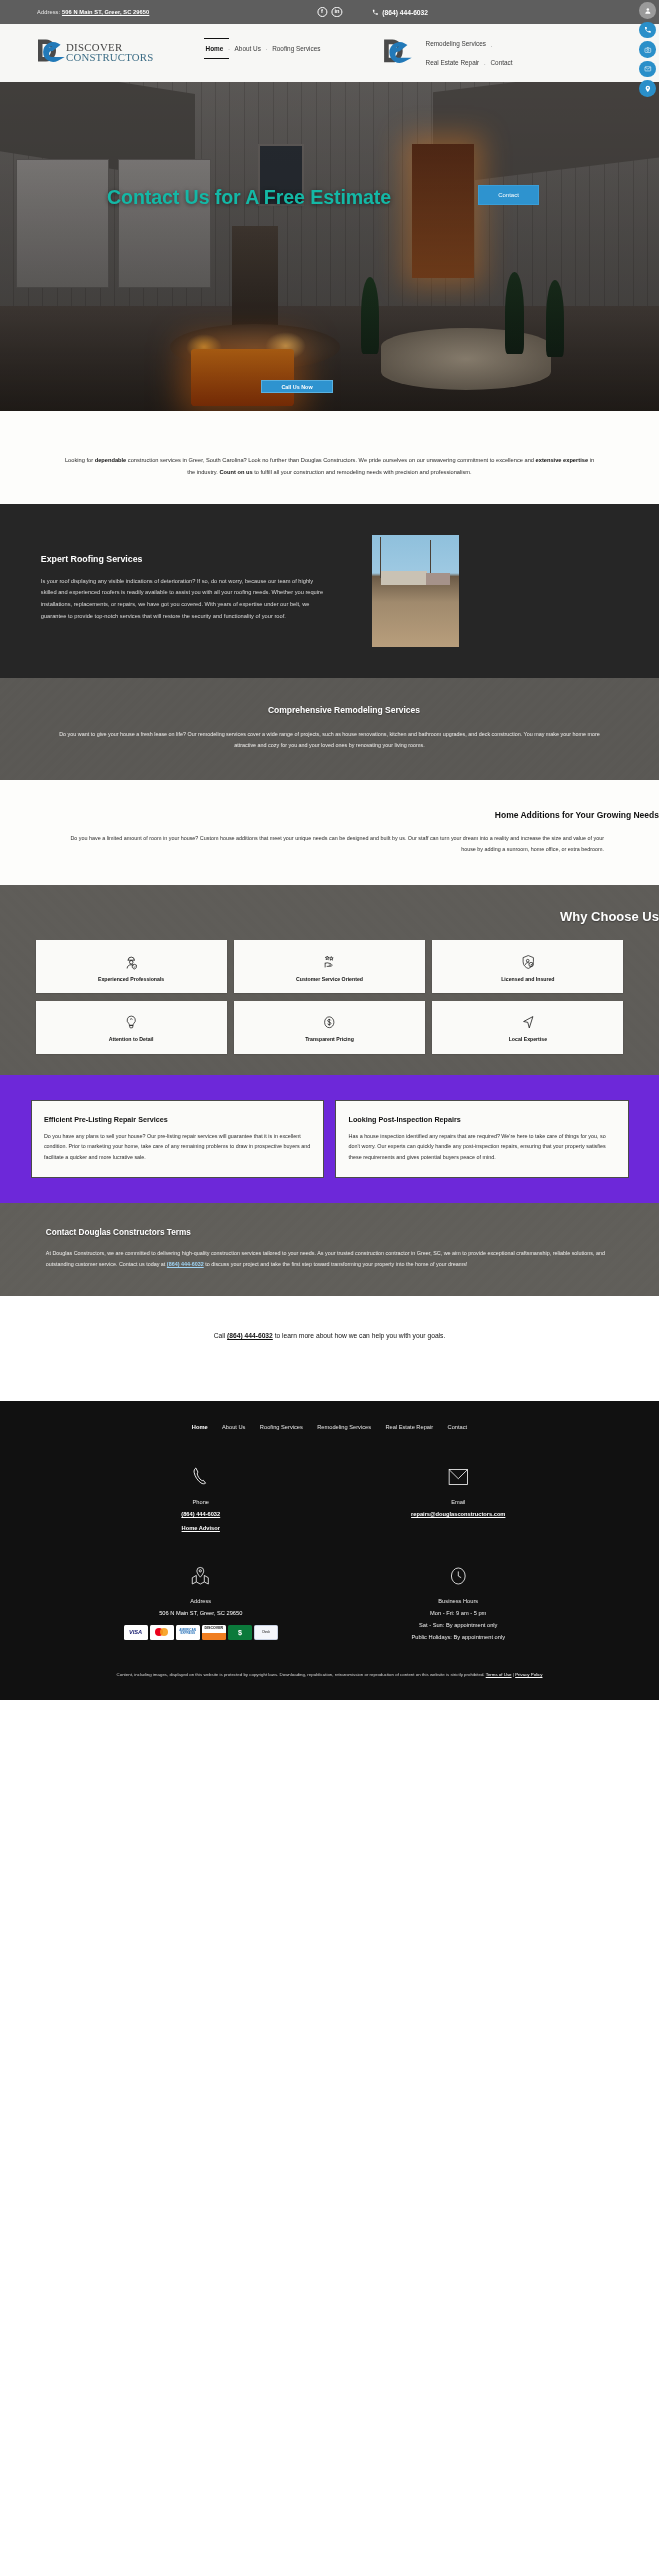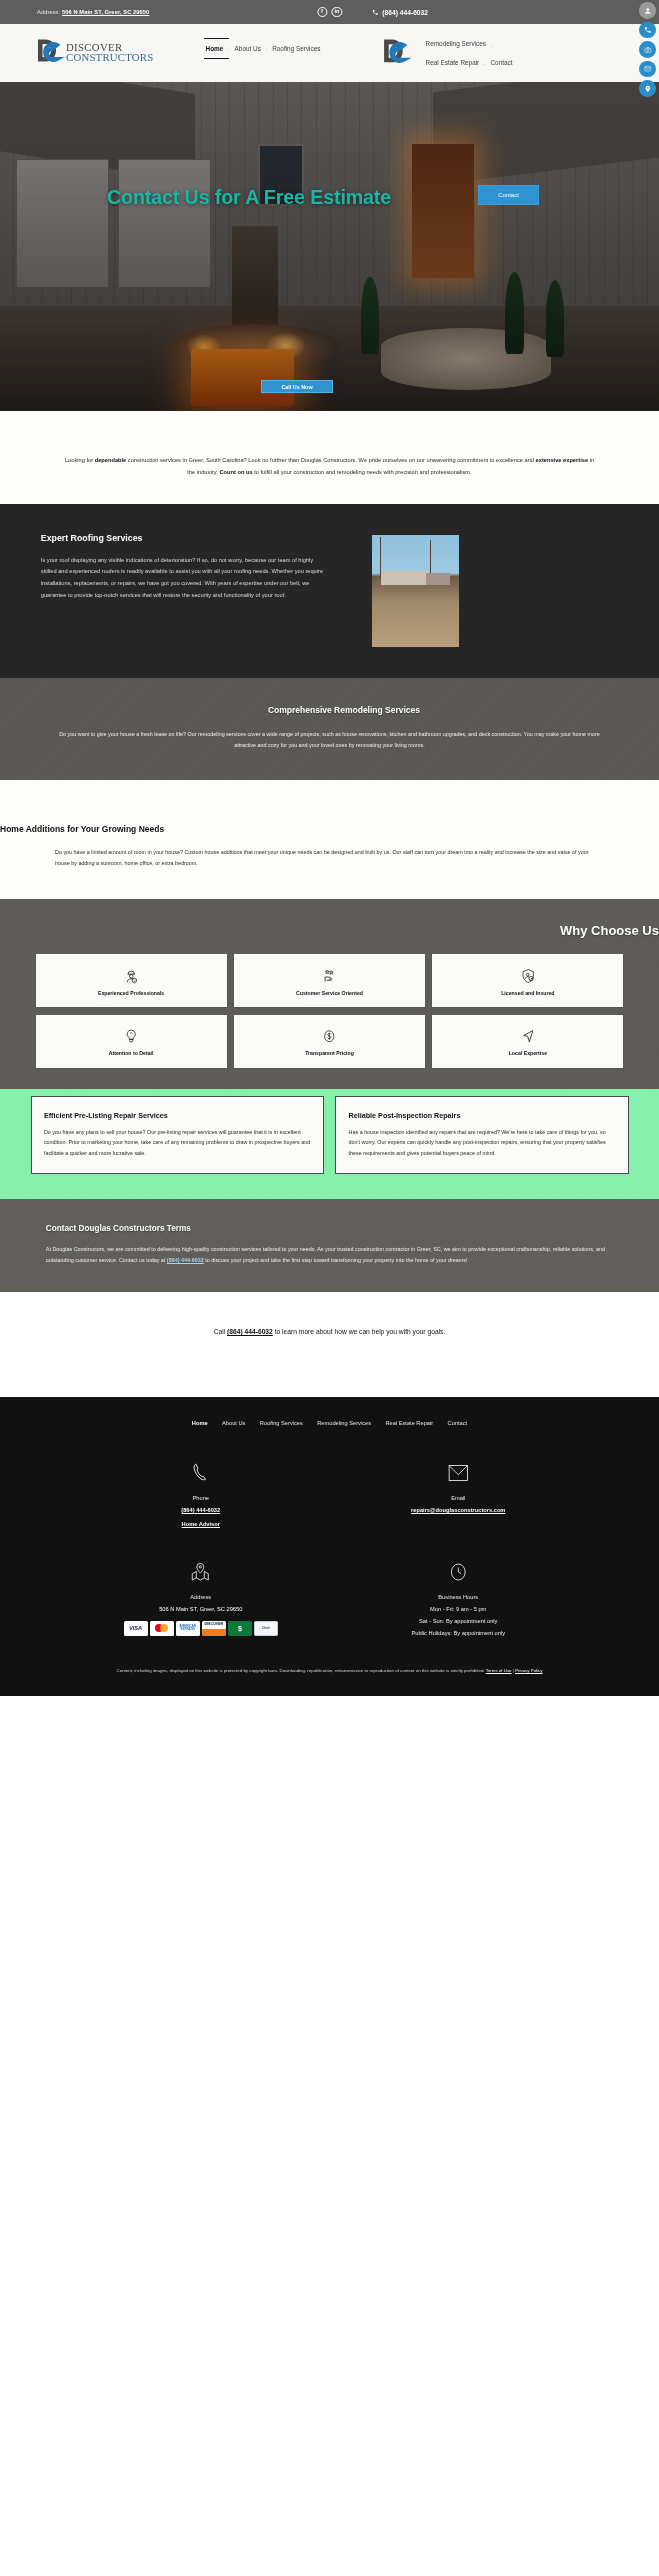--- a/index.html
+++ b/index.html
@@ -129,21 +129,21 @@
   .sec-trusted h2 { font-size: 10.3px; font-weight: bold; color: #111; }
   .sec-trusted h2 .accent { color: #2e93cf; }
   .sec-trusted p {
     margin: 12.4px auto 0; width: 534px; font-size: 5.7px; line-height: 2.0; color: #2b2b2b;
   }
   .sec-trusted p b { font-weight: bold; color: #111; }
 
   
   .sec-roof { background: #262626; padding: 29px 0 31px; position: relative; }
   .roof-inner { width: 596px; margin: 0 auto; display: flex; align-items: flex-start; }
-  .roof-text { width: 299px; padding-left: 9.3px; }
+  .roof-text { width: 299px; padding-left: 9.3px; margin-top: 21px; }
   .roof-text h3 { color: #fff; font-size: 8.8px; font-weight: bold; margin-bottom: 11.3px; }
   .roof-text p { color: #dcdcdc; font-size: 5.7px; line-height: 2.05; }
   .roof-photo {
     width: 87px; height: 112px; margin-left: 41px; margin-top: 2.1px;
     background: linear-gradient(#8fc0dc 0%, #9ec9e2 34%, #6b5a46 37%, #a08a6d 60%, #b89e7c 100%);
     position: relative; overflow: hidden;
   }
   .roof-photo .tree { position: absolute; left: 8.2px; top: 2.1px; width: 1px; height: 41px; background: #4a4036; }
   .roof-photo .tree2 { position: absolute; left: 58px; top: 5.2px; width: 1px; height: 36px; background: #4a4036; }
   .roof-photo .bld { position: absolute; left: 9.3px; top: 36px; width: 46px; height: 13.4px; background: #c9c2b4; }
@@ -151,42 +151,42 @@
 
   
   .sec-remodel {
     background: linear-gradient(rgba(90,88,84,.92), rgba(90,88,84,.92)), repeating-linear-gradient(135deg,#6b6862 0 4.1px,#5f5c57 4.1px 8.2px);
     padding: 27px 0 29px; text-align: center;
   }
   .sec-remodel h3 { color: #fff; font-size: 8.5px; font-weight: bold; text-shadow: 0 0.5px 1.5px rgba(0,0,0,.4); padding-left: 29px; }
   .sec-remodel p { width: 553px; margin: 13.4px auto 0; font-size: 5.4px; line-height: 2.1; color: #f0efed; }
 
   
-  .sec-additions { background: #fdfdfb; padding: 44px 0 30px; text-align: left; }
+  .sec-additions { background: #fdfdfb; padding: 30px 0 30px; text-align: right; }
   .sec-additions h3 { font-size: 8.5px; font-weight: bold; color: #111; }
   .sec-additions p { width: 549px; margin: 12.4px auto 0; font-size: 5.4px; line-height: 2.1; color: #2b2b2b; }
 
   
   .sec-why {
     background: linear-gradient(rgba(94,92,88,.93), rgba(94,92,88,.93)), repeating-linear-gradient(45deg,#6d6a64 0 5.2px,#615e58 5.2px 10.3px);
     padding: 24px 0 21.6px;
   }
   .sec-why h3 { text-align: right; color: #fff; font-size: 13px; font-weight: bold; text-shadow: 0 0.5px 1.5px rgba(0,0,0,.4); margin-bottom: 16px; }
   .why-grid { width: 588px; margin: 0 auto; display: grid; grid-template-columns: repeat(3, 1fr); gap: 7.2px 7.2px; }
   .why-card {
     background: #fafaf8; height: 53px;
     display: flex; flex-direction: column; align-items: center; justify-content: center;
     box-shadow: 0 0.5px 1.5px rgba(0,0,0,.25);
   }
   .why-card .ic { height: 20.6px; display:flex; align-items: center; justify-content: center; }
   .why-card .ic svg { width: 16.5px; height: 16.5px; }
   .why-card .lab { margin-top: 4.1px; font-size: 5.2px; font-weight: bold; color: #111; }
 
   
-  .sec-cards { background: #86efac; padding: 7px 0 25px; }
+  .sec-cards { background: #6d28d9; padding: 25px 0 25px; }
   .cards-wrap { width: 598px; margin: 0 auto; display: flex; gap: 11.3px; }
   .ecard { flex: 1; background: #fbfbf9; border: 1px solid #4a4a4a; padding: 13.4px 12.4px 14.4px; }
   .ecard h4 { font-size: 7.2px; font-weight: bold; color: #111; margin-bottom: 7.2px; }
   .ecard p { font-size: 5.4px; line-height: 1.95; color: #2b2b2b; }
 
   
   .sec-contact {
     background: linear-gradient(rgba(96,94,90,.93), rgba(96,94,90,.93)), repeating-linear-gradient(135deg,#6f6c66 0 4.6px,#636059 4.6px 9.3px);
     padding: 25px 0 26px;
   }
@@ -464,21 +464,21 @@
   </div>
 </div>
 
 <div class="sec-cards">
   <div class="cards-wrap">
     <div class="ecard">
       <h4>Efficient Pre-Listing Repair Services</h4>
       <p>Do you have any plans to sell your house? Our pre-listing repair services will guarantee that it is in excellent condition. Prior to marketing your home, take care of any remaining problems to draw in prospective buyers and facilitate a quicker and more lucrative sale.</p>
     </div>
     <div class="ecard">
-      <h4>Reliable Post-Inspection Repairs</h4>
+      <h4>Looking Post-Inspection Repairs</h4>
       <p>Has a house inspection identified any repairs that are required? We're here to take care of things for you, so don't worry. Our experts can quickly handle any post-inspection repairs, ensuring that your property satisfies these requirements and gives potential buyers peace of mind.</p>
     </div>
   </div>
 </div>
 
 <div class="sec-contact">
   <div class="contact-inner">
     <h3>Contact Douglas Constructors Terms</h3>
     <p>
       <span>At Douglas Constructors, we are committed to delivering high-quality construction services tailored to your needs. As your trusted construction contractor in Greer, SC, we aim to provide exceptional craftsmanship, reliable solutions, and outstanding customer service. Contact us today at </span><a href="#">(864) 444-6032</a><span> to discuss your project and take the first step toward transforming your property into the home of your dreams!</span>

